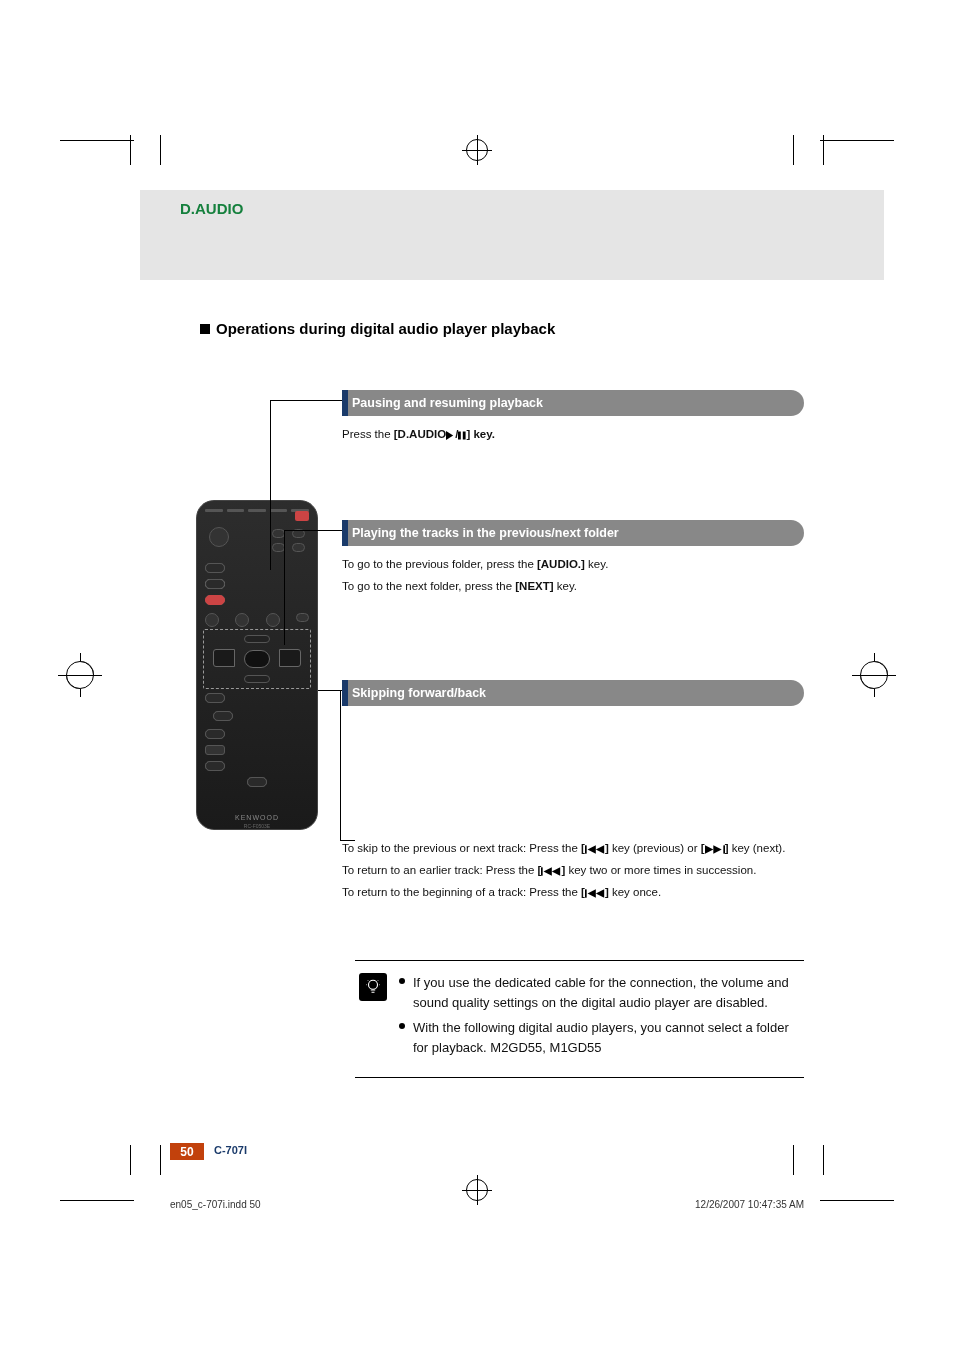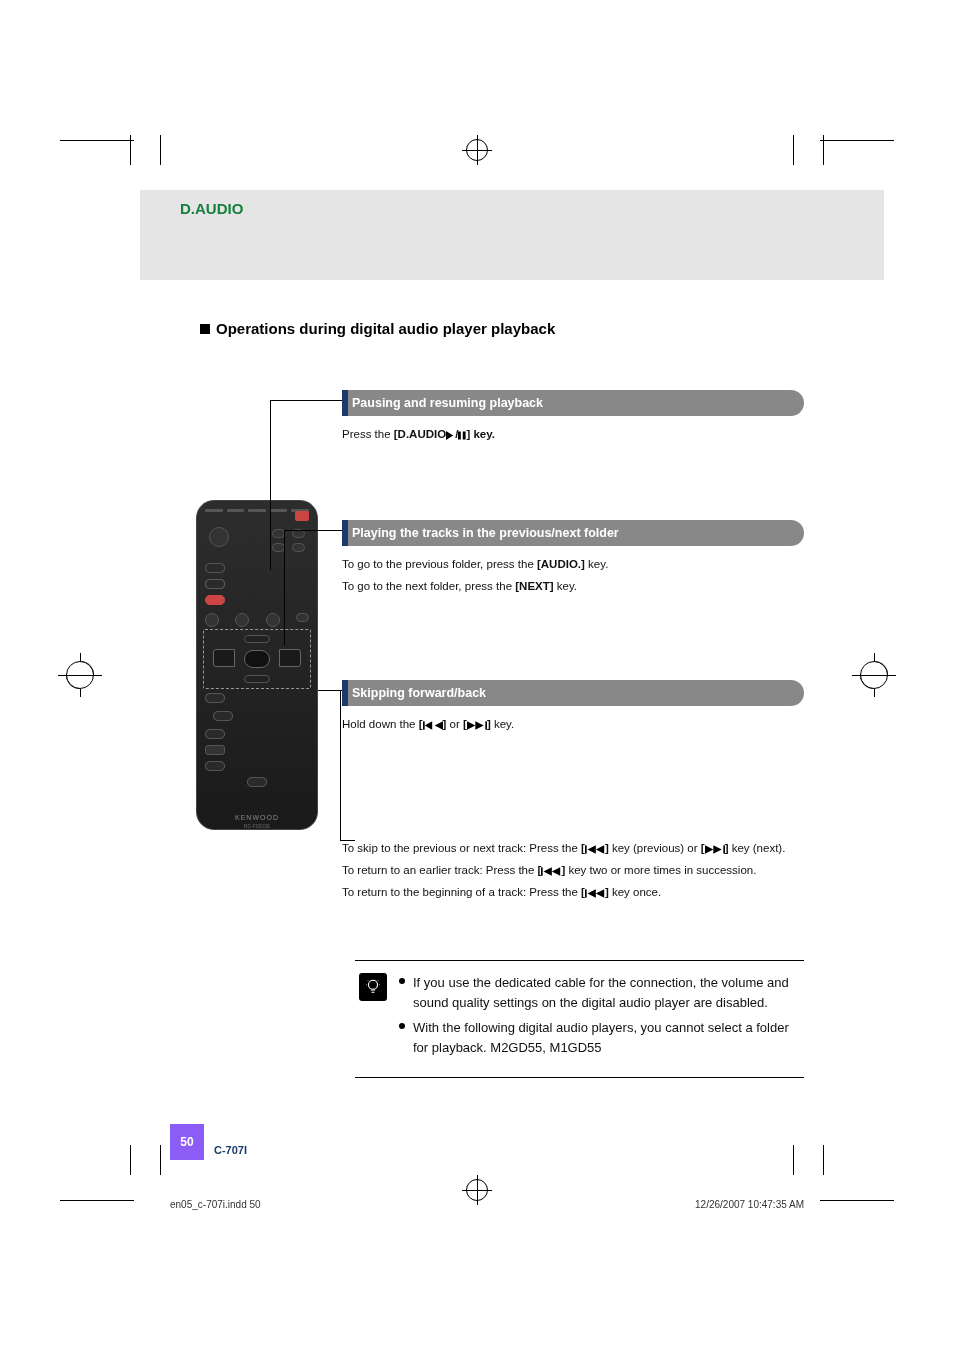--- a/index.html
+++ b/index.html
@@ -72,21 +72,21 @@
   .remote .dpad .u{top:-4px;} .remote .dpad .d{bottom:-4px;}
   .remote .kw { position:absolute; left:0; right:0; bottom:8px; text-align:center; color:#888; font-size:7px; letter-spacing:1px;}
   .remote .kw2{ position:absolute; left:0; right:0; bottom:0px; text-align:center; color:#666; font-size:5px;}
   .remote .dash-box { position:absolute; left:6px; right:6px; top:128px; height:60px; border:1px dashed #999; border-radius:2px;}
 
   
   .callout { position:absolute; background:#000; height:1px; }
   .callout.v { width:1px; height:auto; }
 
   
-  .page-num-box { position:absolute; left:170px; bottom:190px; width:34px; height:36px; background:#8b5cf6; color:#fff; font-weight:bold; font-size:12px; display:flex; align-items:center; justify-content:center;}
+  .page-num-box { position:absolute; left:170px; bottom:190px; width:34px; height:17px; background:#c2410c; color:#fff; font-weight:bold; font-size:12px; display:flex; align-items:center; justify-content:center;}
   .model { position:absolute; left:214px; bottom:194px; color:#1a3a6a; font-weight:bold; font-size:11px;}
   .foot-left { position:absolute; left:170px; bottom:140px; font-size:10px; color:#333;}
   .foot-right{ position:absolute; right:150px; bottom:140px; font-size:10px; color:#333;}
 
   .key-ico{ display:inline-block; vertical-align:-2px;}
 </style>
 </head>
 <body>
 
 <div class="page">
@@ -237,31 +237,20 @@
     <p class="body-text" style="margin-top:10px;">
       <span>To go to the previous folder, press the </span><b>[AUDIO.]</b><span> key.</span>
     </p>
     <p class="body-text" style="margin-top:4px;">
       <span>To go to the next folder, press the </span><b>[NEXT]</b><span> key.</span>
     </p>
   </div>
 
   <div class="col sec3">
     <div class="pill">Skipping forward/back</div>
-    <p class="body-text" style="margin-top:10px;">
-      <span>Hold down the </span><b>[<svg class="key-ico" width="20" height="9" viewBox="0 0 24 10">
-            <rect x="0" y="0" width="2" height="10"></rect>
-            <polygon points="12,5 3,0 3,10" transform="scale(-1,1) translate(-14,0)"></polygon>
-            <polygon points="24,5 14,0 14,10" transform="scale(-1,1) translate(-38,0)"></polygon>
-          </svg>]</b><span> or </span><b>[<svg class="key-ico" width="20" height="9" viewBox="0 0 24 10">
-            <polygon points="0,0 10,5 0,10"></polygon>
-            <polygon points="10,0 20,5 10,10"></polygon>
-            <rect x="22" y="0" width="2" height="10"></rect>
-          </svg>]</b><span> key.</span>
-    </p>
   </div>
 
   <div class="col sec4">
     <p class="body-text" style="margin-top:10px;">
       <span>To skip to the previous or next track: Press the </span><b>[<svg class="key-ico" width="20" height="9" viewBox="0 0 24 10">
             <rect x="0" y="0" width="2" height="10"></rect>
             <polygon points="3,5 13,0 13,10"></polygon>
             <polygon points="13,5 23,0 23,10"></polygon>
           </svg>]</b><span> key (previous) or </span><b>[<svg class="key-ico" width="20" height="9" viewBox="0 0 24 10">
             <polygon points="0,0 10,5 0,10"></polygon>

